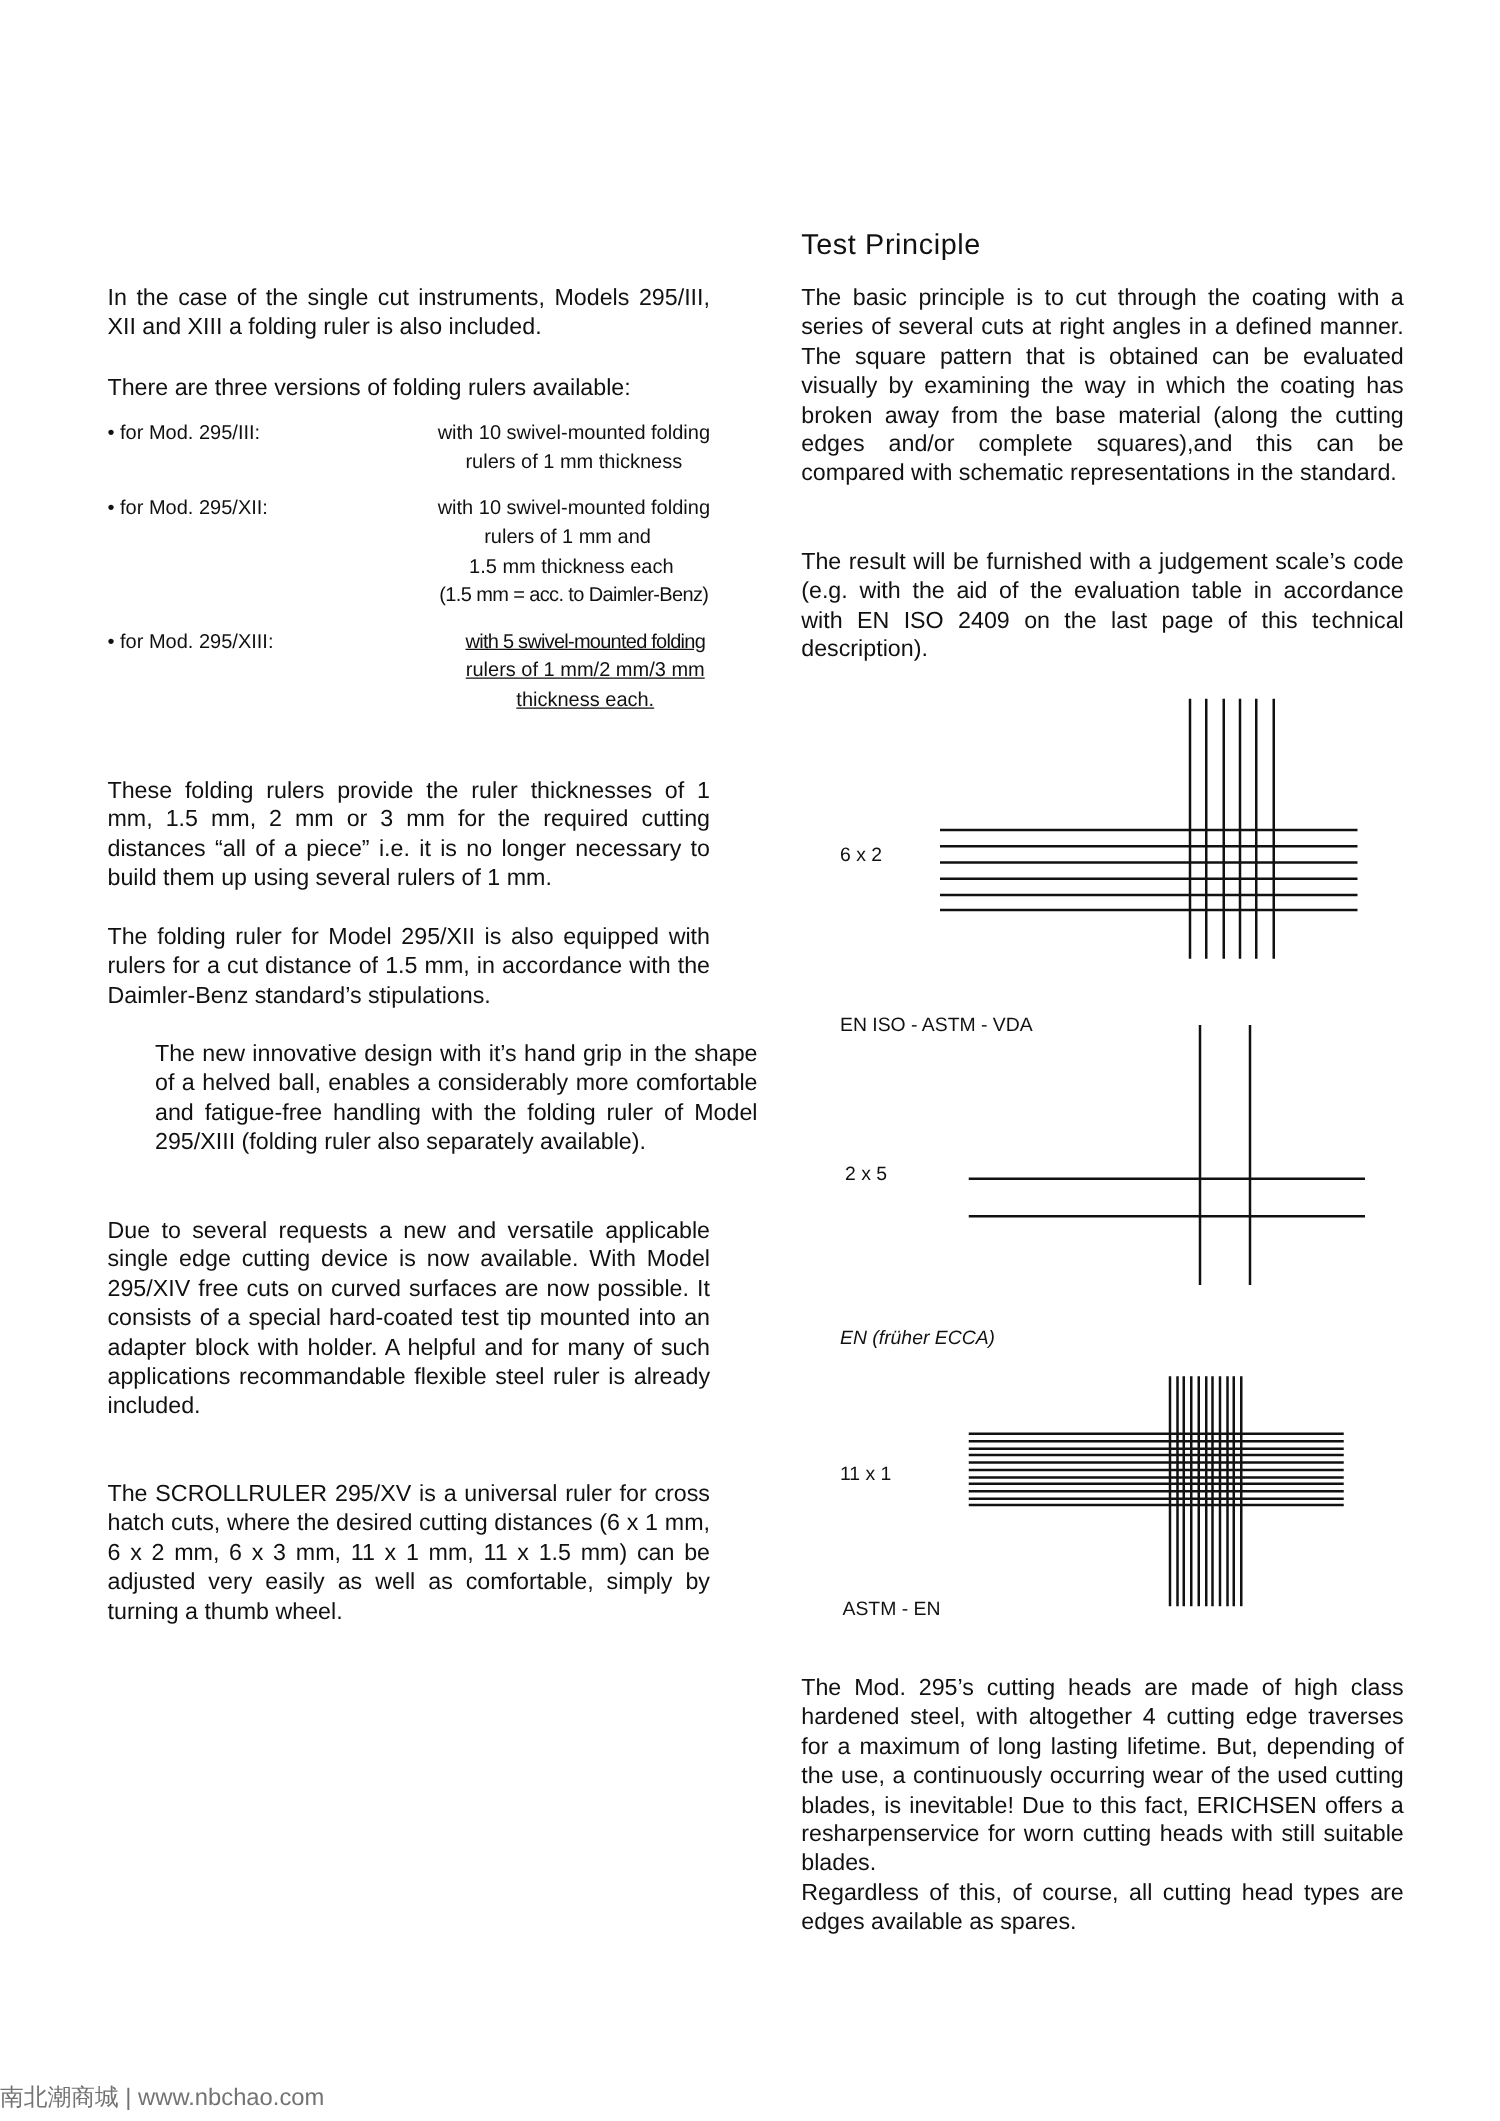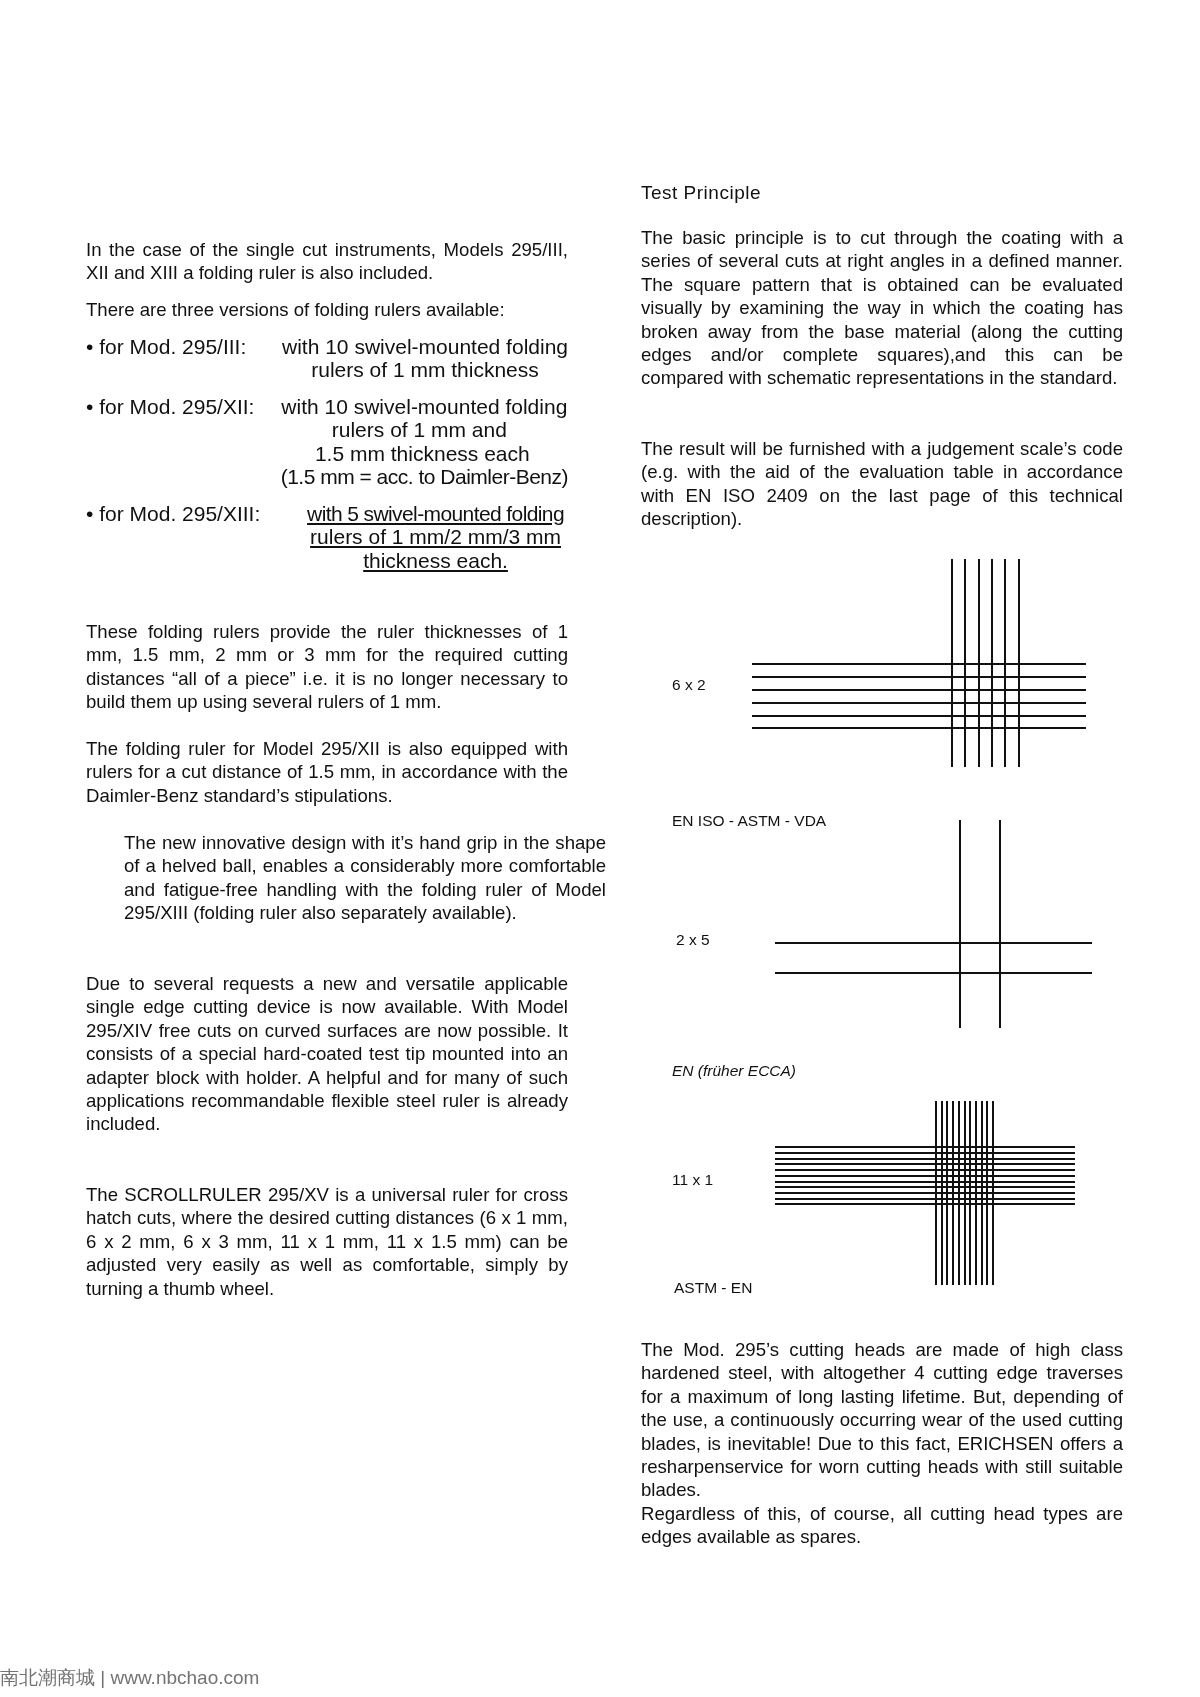--- a/index.html
+++ b/index.html
@@ -3,34 +3,34 @@
 <meta charset="utf-8">
 <style>
   html, body { margin: 0; padding: 0; background: #ffffff; }
   body { width: 1200px; height: 1697px; position: relative; overflow: hidden;
          font-family: "Liberation Sans", sans-serif; color: #111111; }
   .abs { position: absolute; }
   .para { font-size: 18.6px; line-height: 23.4px; text-align: justify; width: 482px; }
   .para p { margin: 0; }
   .left-col { left: 86px; }
   .right-col { left: 641px; width: 482px; }
-  .heading { font-size: 19px; letter-spacing: 0.5px; }
-  .bullet-row { font-size: 21px; line-height: 23.4px; width: 482px; }
+  .heading { font-size: 23px; letter-spacing: 0.5px; }
+  .bullet-row { font-size: 16px; line-height: 23.4px; width: 482px; }
   .bullet-label { position: absolute; left: 0; top: 0; white-space: nowrap; }
   .bullet-desc { position: absolute; right: 0; top: 0; text-align: center; white-space: nowrap; }
   .diagram-label { font-size: 15.5px; position: absolute; white-space: nowrap; margin-top: 44px; }
   svg line { stroke: #111111; stroke-width: 2; }
   .note-heading { text-decoration: underline; }
   .footer { font-size: 19px; left: 0; width: 1200px; text-align: left; top: 1665px; color: #737373; }
   .last-line { text-align: left; }
 </style>
 </head>
 <body>
 
-<div class="abs para left-col" style="top:226px;margin-top:12px;">
+<div class="abs para left-col" style="top:226px;">
   <p>In the case of the single cut instruments, Models 295/III, XII and XIII a folding ruler is also included.</p>
 </div>
 
 <div class="abs para left-col" style="top:298px;">
   <p class="last-line">There are three versions of folding rulers available:</p>
 </div>
 
 <div class="abs bullet-row left-col" style="top:335px; height:50px;">
   <span class="bullet-label">• for Mod. 295/III:</span>
   <div class="bullet-desc">

